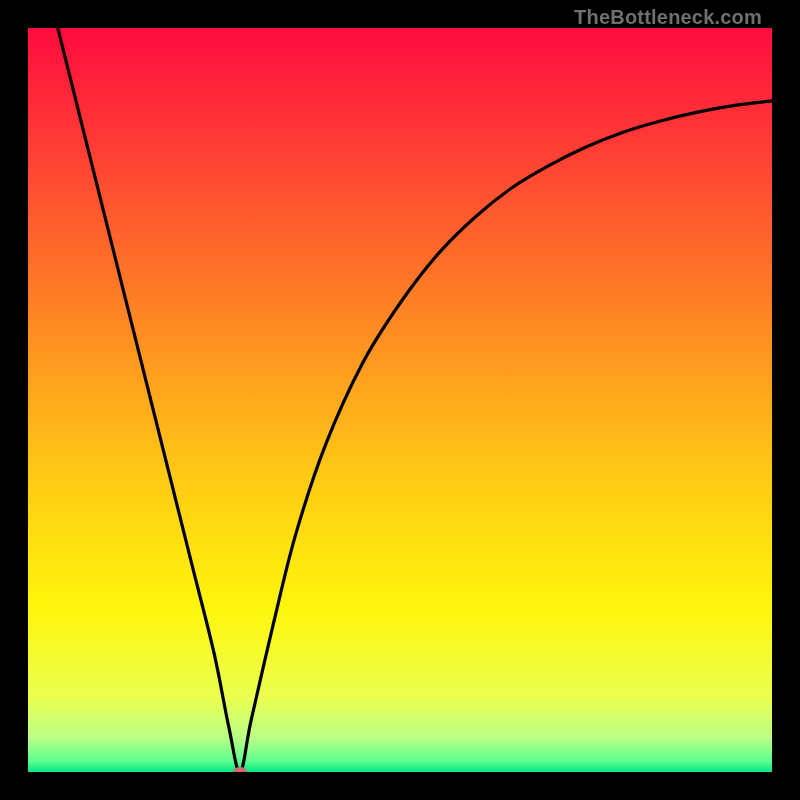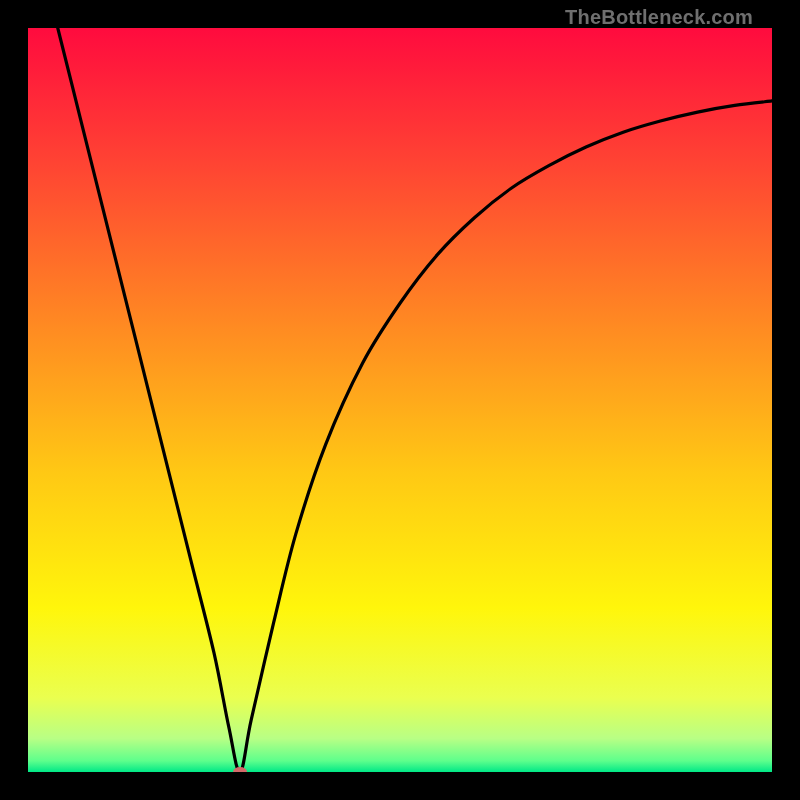--- a/index.html
+++ b/index.html
@@ -21,21 +21,21 @@
   .plot-area {
     position: absolute;
     left: 0;
     top: 0;
     width: 744px;
     height: 744px;
   }
   .watermark {
     position: absolute;
     top: 6px;
-    right: 47px;
+    right: 38px;
     font-family: Arial, Helvetica, sans-serif;
     font-size: 20px;
     font-weight: 600;
     color: #6f6f6f;
     letter-spacing: 0.2px;
   }
 </style>
 </head>
 <body>
 

